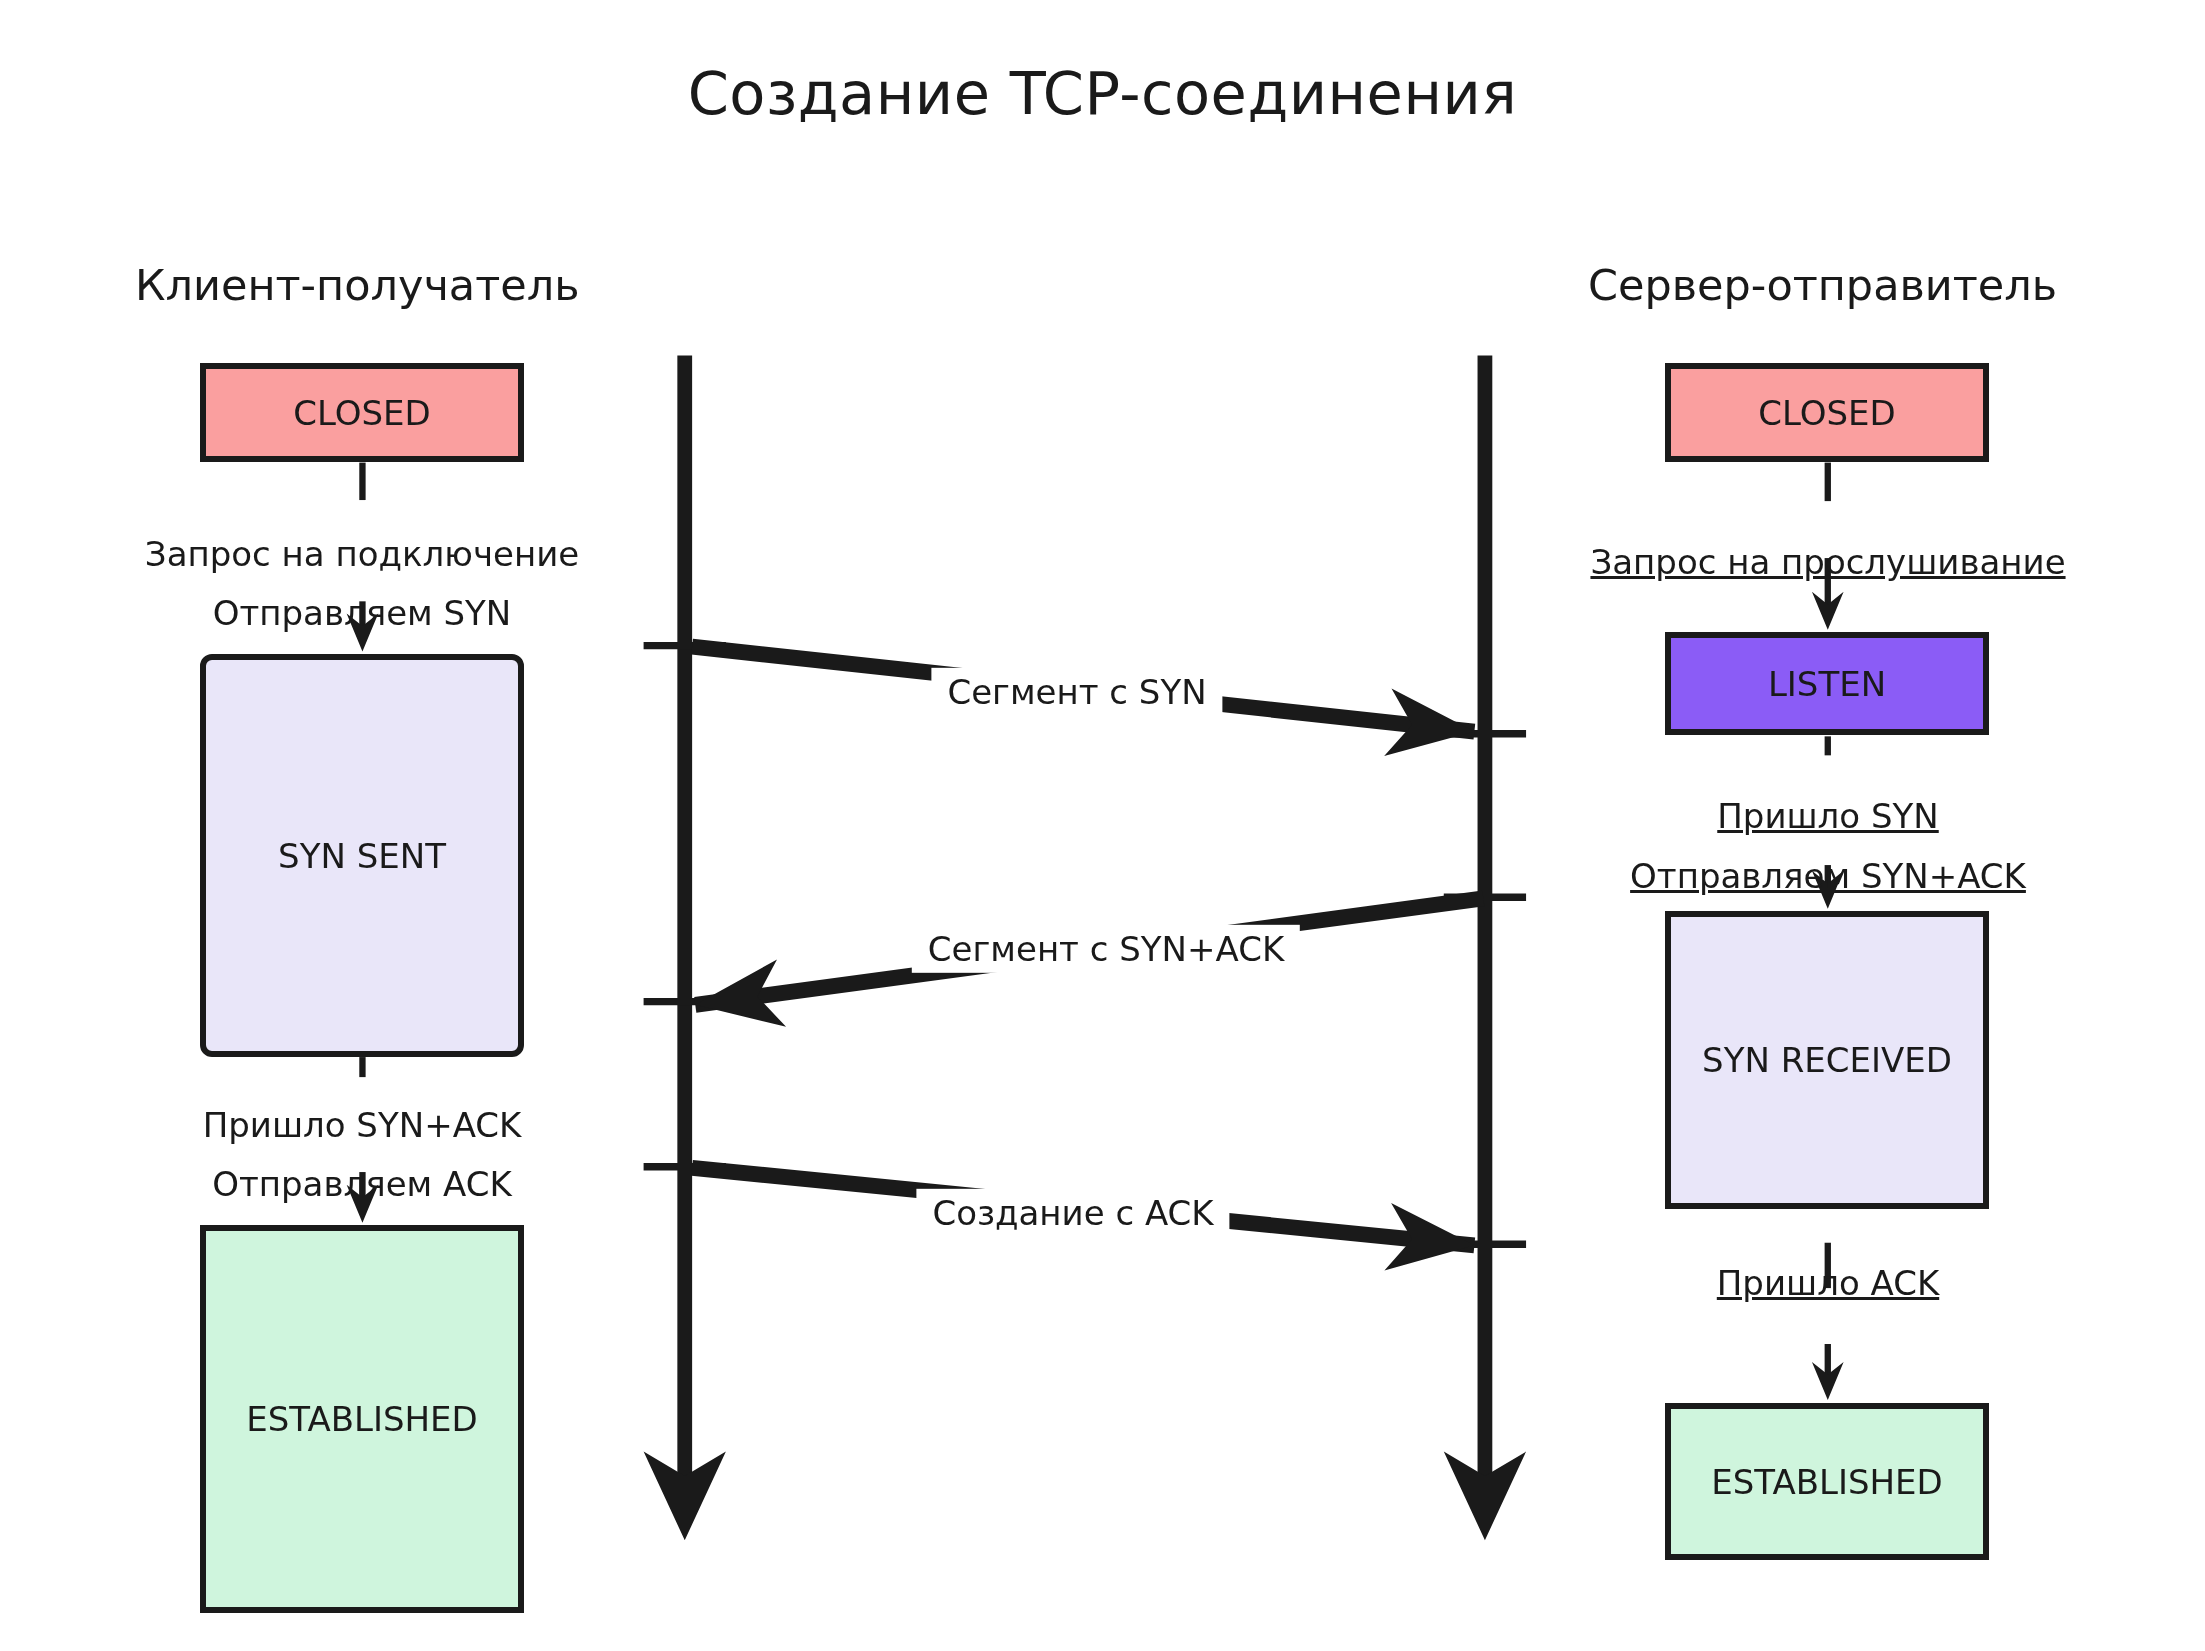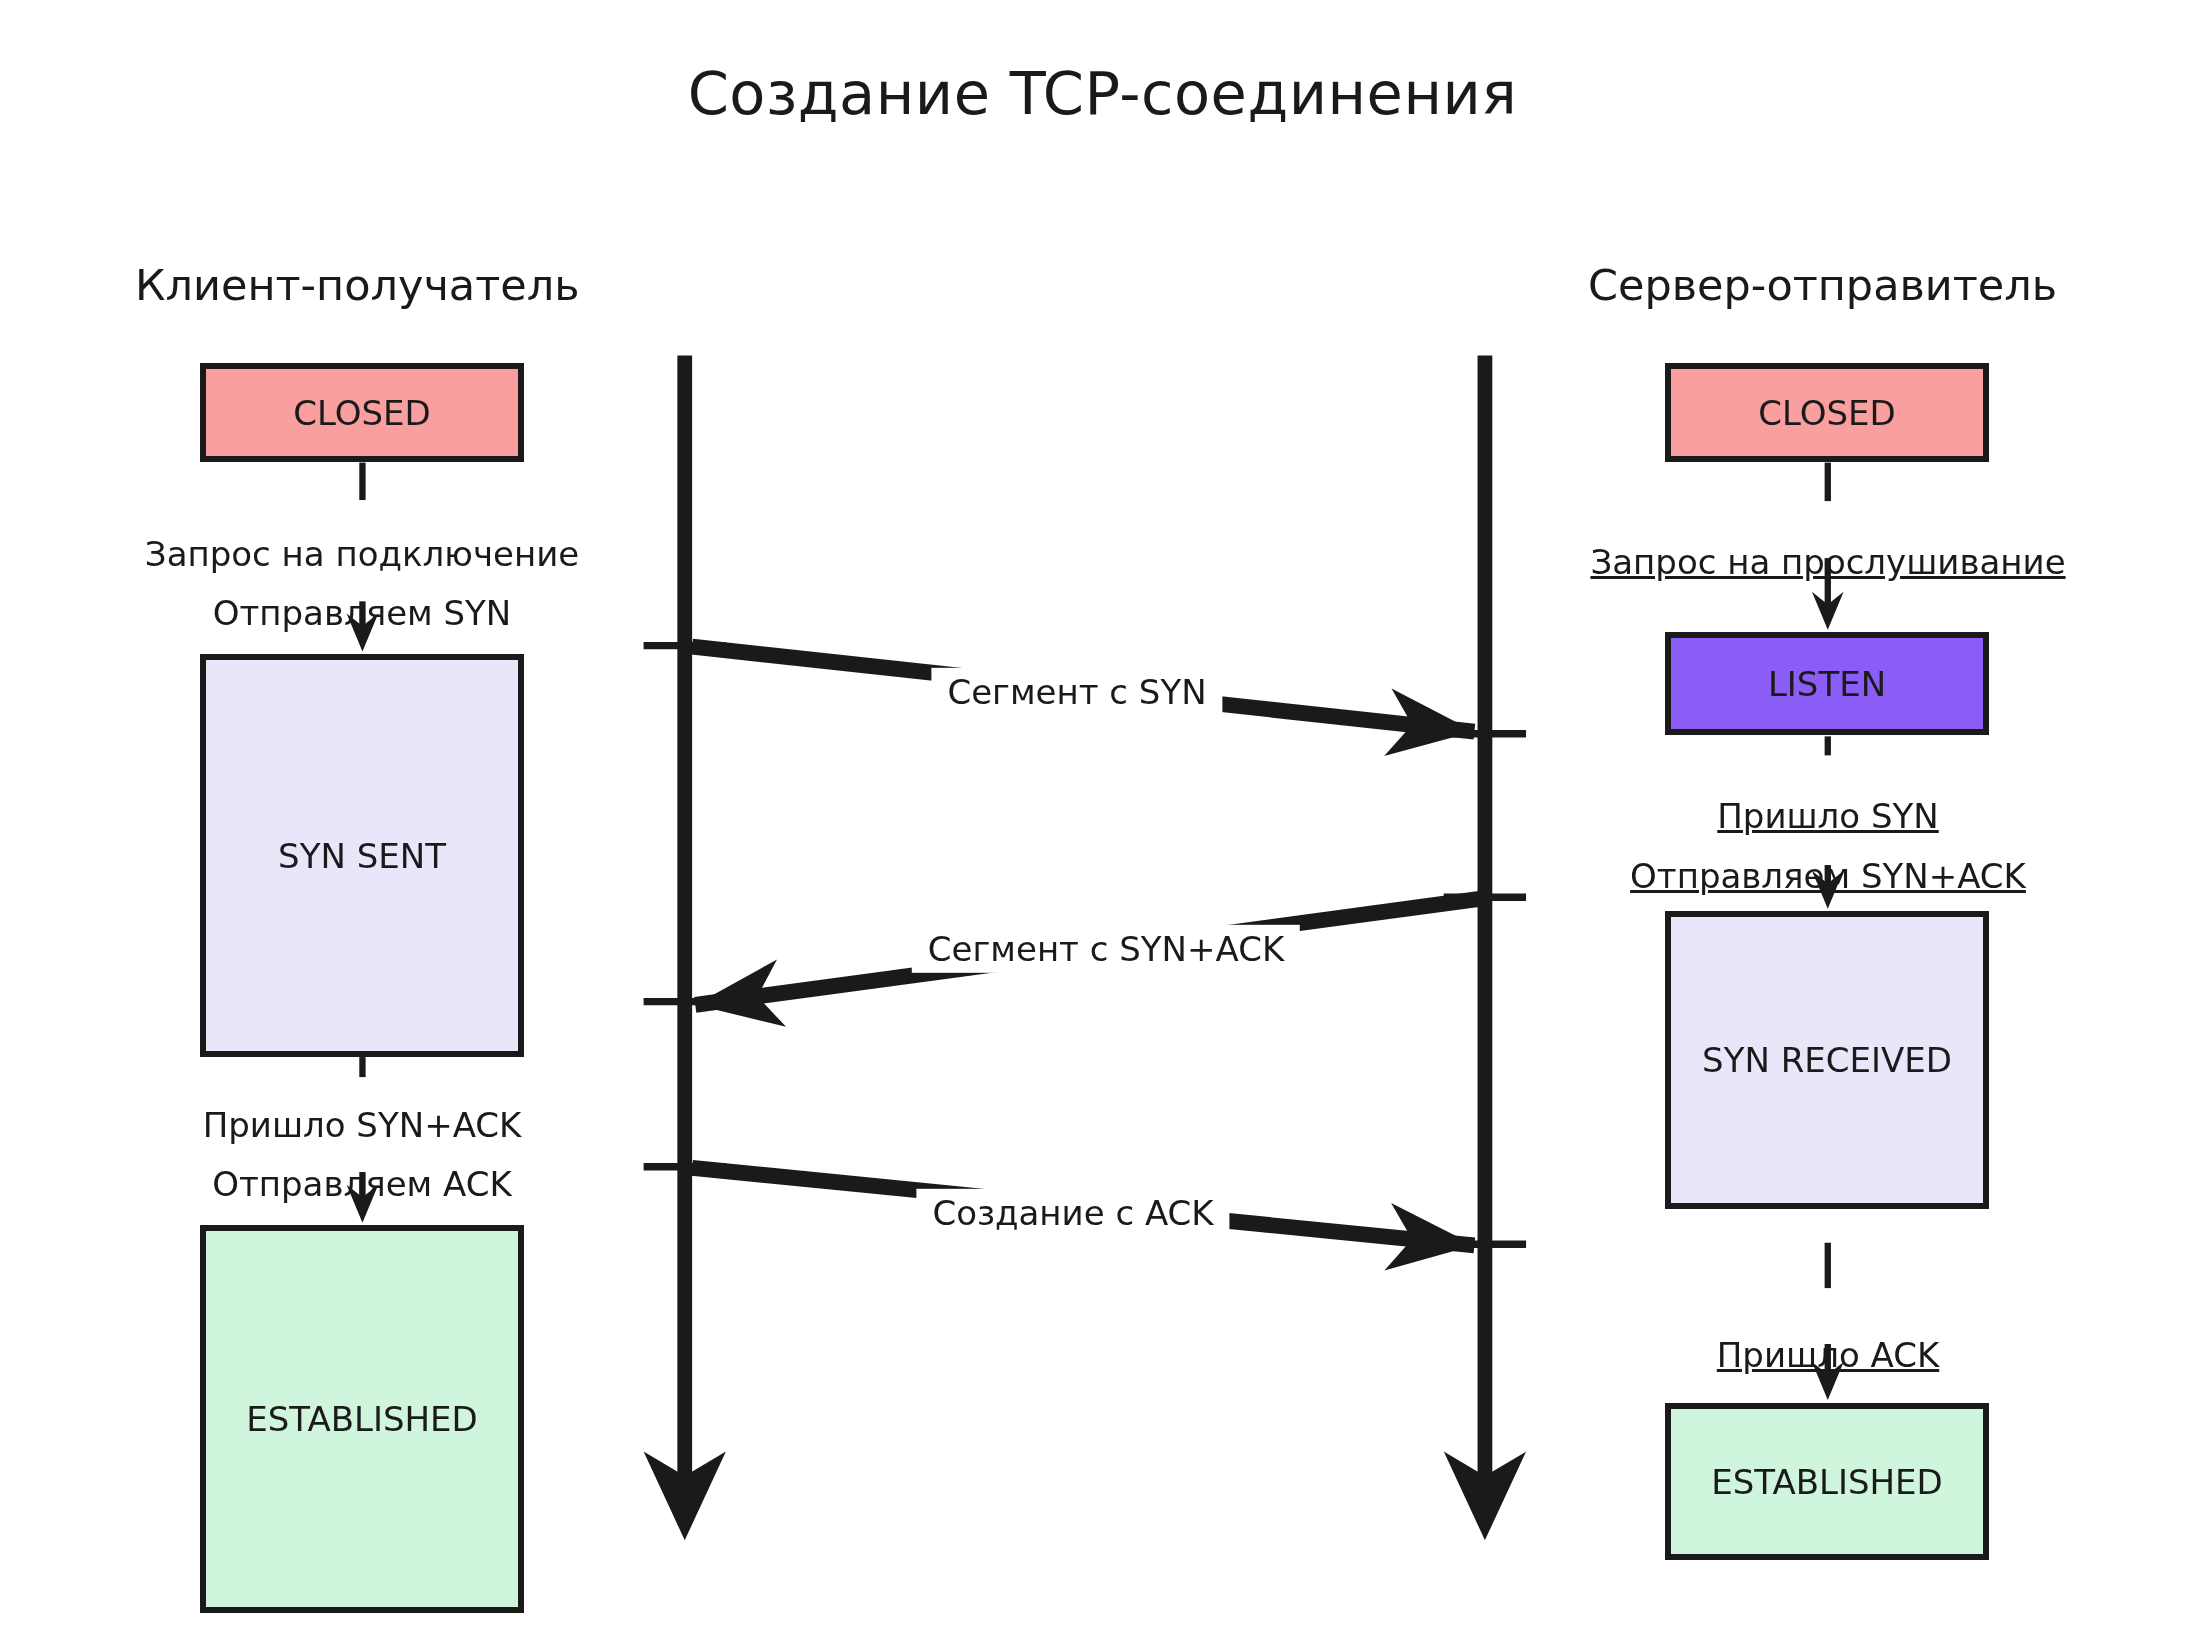--- a/index.html
+++ b/index.html
@@ -34,21 +34,21 @@
     box-sizing: border-box;
     border: 6.9px solid #1a1a1a;
     display: flex;
     align-items: center;
     justify-content: center;
     font-size: 34px;
     white-space: nowrap;
   }
   
   #c-closed      { left: 200px;  top: 363px;  width: 324px; height: 99px; }
-  #c-synsent     { left: 200px;  top: 654px; width: 324px; height: 403px; }
+  #c-synsent     { left: 200px;  top: 654px; width: 324px; height: 403px; border-radius: 12px; }
   #c-established { left: 200px;  top: 1225px; width: 324px; height: 388px; }
   
   #s-closed      { left: 1665px; top: 363px;  width: 324px; height: 99px; }
   #s-listen      { left: 1665px; top: 632px; width: 324px; height: 103px; }
   #s-synreceived { left: 1665px; top: 911px; width: 324px; height: 298px; }
   #s-established { left: 1665px; top: 1403px; width: 324px; height: 157px; }
 
   .col-text {
     position: absolute;
     transform: translateX(-50%);
@@ -161,20 +161,20 @@
   </div>
 
   <div class="col-text client-ct" style="top: 502px;">Запрос на подключение</div>
   <div class="col-text client-ct" style="top: 561px;">Отправляем SYN</div>
   <div class="col-text client-ct" style="top: 1073px;">Пришло SYN+ACK</div>
   <div class="col-text client-ct" style="top: 1132px;">Отправляем ACK</div>
 
   <div class="col-text server-ct" style="top: 510px;">Запрос на прослушивание</div>
   <div class="col-text server-ct" style="top: 764px;">Пришло SYN</div>
   <div class="col-text server-ct" style="top: 824px;">Отправляем SYN+ACK</div>
-  <div class="col-text server-ct" style="top: 1303px;">Пришло ACK</div>
+  <div class="col-text server-ct" style="top: 1231px;">Пришло ACK</div>
 
   <div class="msg-label" style="left: 1077px; top: 692px;">Сегмент с SYN</div>
   <div class="msg-label" style="left: 1106px; top: 949px;">Сегмент с SYN+ACK</div>
   <div class="msg-label" style="left: 1073px; top: 1213px;">Создание с ACK</div>
 
 </div>
 
 
 </body></html>

